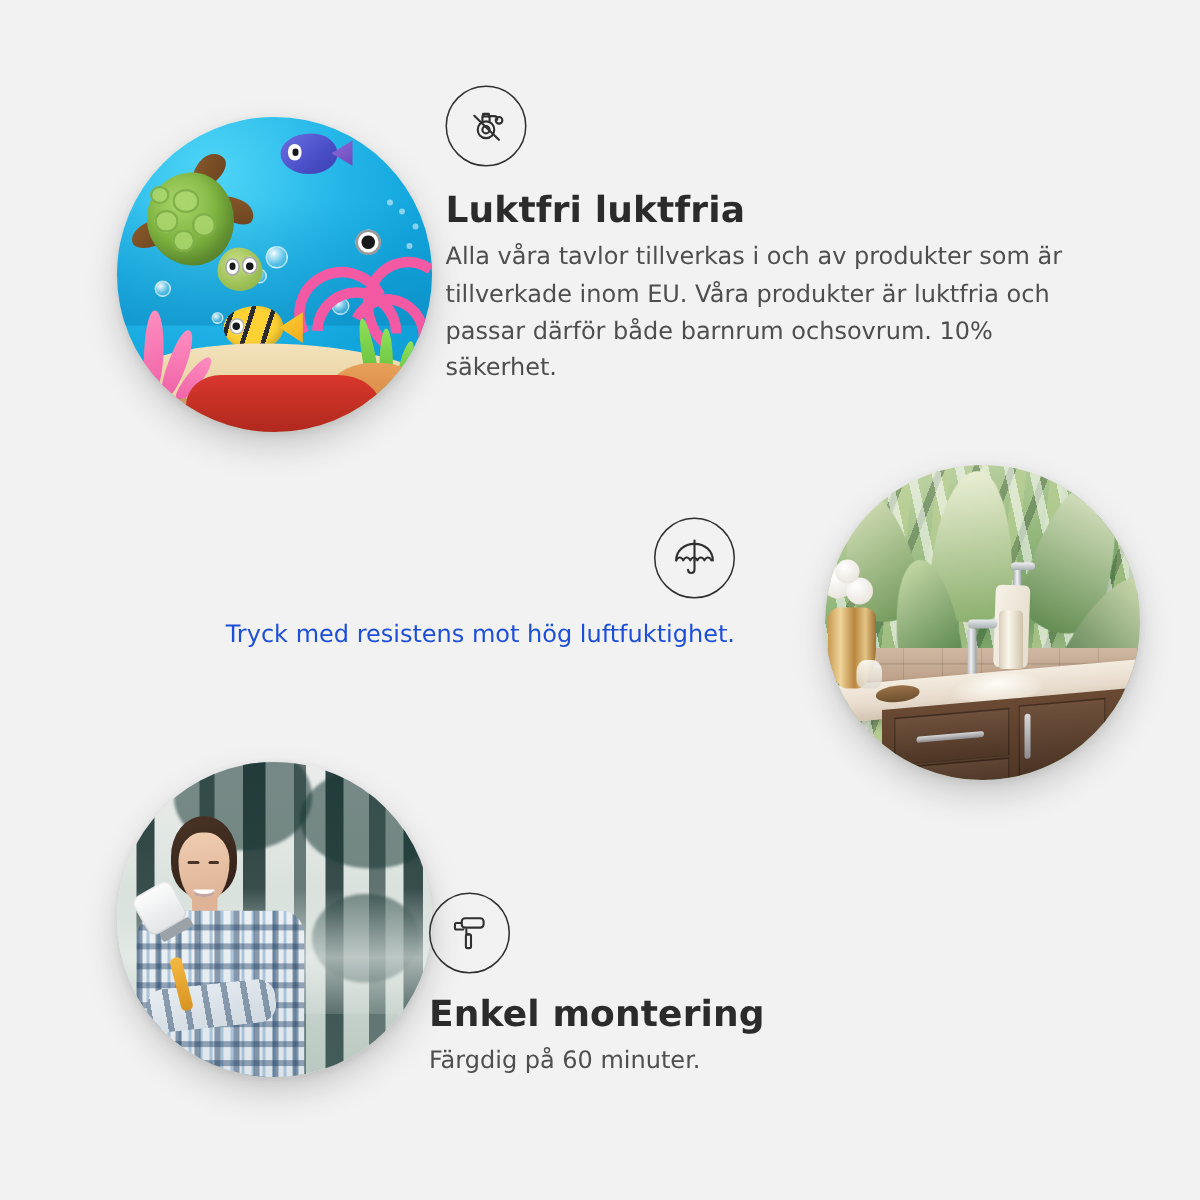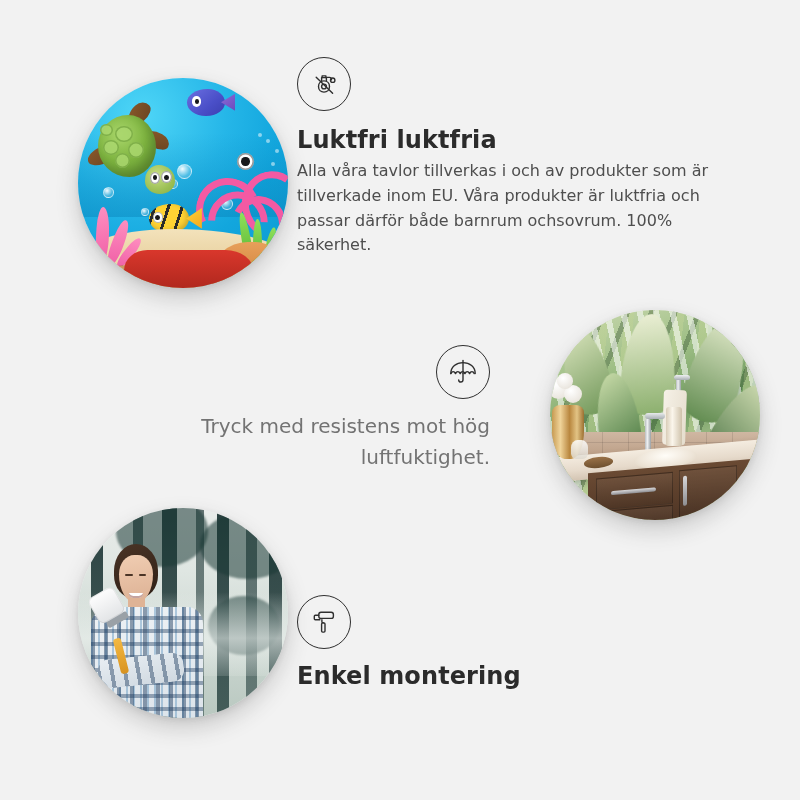--- a/index.html
+++ b/index.html
@@ -384,23 +384,23 @@
     font-size: 16px;
     line-height: 1.55;
     color: #4e4e4e;
   }
 
   #feature-odorless { left: 297px; top: 57px; width: 432px; }
   #feature-odorless .icon-badge { margin-bottom: 14px; }
 
   #feature-waterproof { left: 130px; top: 345px; width: 360px; text-align: right; }
   #feature-waterproof .icon-badge { margin-left: auto; margin-bottom: 12px; }
-  #feature-waterproof p { font-size: 20px; color: #737373; }
-
-  #feature-easy { left: 297px; top: 595px; width: 400px; }
+  #feature-waterproof p { font-size: 16px; color: #1d4ed8; }
+
+  #feature-easy { left: 286px; top: 595px; width: 400px; }
   #feature-easy .icon-badge { margin-bottom: 12px; }
 </style>
 </head>
 <body>
 
 <div class="stage">
 
   <div class="medallion" id="medallion-aquarium">
     <div class="scene">
       <div class="aq-water"></div>
@@ -563,21 +563,21 @@
           <path d="M14.6 13.9V10.6h4.8v3.3"></path>
           <path d="M15.1 10.6V8.9h3.8v1.7"></path>
           <path d="M19.4 10.4h3.1c1.1 0 2 .9 2 2v.4"></path>
           <circle cx="25.7" cy="13.2" r="2.2"></circle>
           <path d="M14.6 19.5a2.4 2.4 0 1 1 4.8 0 2.4 2.4 0 0 1-4.8 0z"></path>
           <path d="M9.2 10.2L25.6 26.2"></path>
         </g>
       </svg>
     </div>
     <h2>Luktfri luktfria</h2>
-    <p>Alla våra tavlor tillverkas i och av produkter som är tillverkade inom EU. Våra produkter är luktfria och passar därför både barnrum ochsovrum. 100% säkerhet.</p>
+    <p>Alla våra tavlor tillverkas i och av produkter som är tillverkade inom EU. Våra produkter är luktfria och passar därför både barnrum ochsovrum. 10% säkerhet.</p>
   </div>
 
   <div class="feature" id="feature-waterproof">
     <div class="icon-badge">
       <svg width="34" height="34" viewBox="0 0 34 34" aria-hidden="true">
         <g fill="none" stroke="#2f2f2f" stroke-width="1.4" stroke-linecap="round" stroke-linejoin="round">
           <path d="M4.8 18.6c0-6.7 5.5-11 12.2-11s12.2 4.3 12.2 11"></path>
           <path d="M4.8 18.6c1.2-2.6 3.5-2.6 4.7 0 1.2-2.6 3.5-2.6 4.7 0 1.2-2.6 3.5-2.6 4.7 0 1.2-2.6 3.5-2.6 4.7 0 1.2-2.6 3.5-2.6 4.7 0"></path>
           <path d="M17 7.6V18.6"></path>
           <path d="M17 18.6v6.1c0 1.4-1 2.3-2.2 2.3-1.2 0-2.1-.9-2.1-2.1"></path>
@@ -593,15 +593,16 @@
       <svg width="34" height="34" viewBox="0 0 34 34" aria-hidden="true">
         <g fill="none" stroke="#2f2f2f" stroke-width="1.4" stroke-linecap="round" stroke-linejoin="round">
           <rect x="11.8" y="7.2" width="14.6" height="6.2" rx="2.2"></rect>
           <path d="M11.8 10.3H8.3a1 1 0 0 0-1 1v2.4a1 1 0 0 0 1 1h4.6"></path>
           <path d="M14.9 14.7v2.1a1.1 1.1 0 0 0 1.1 1.1h.6"></path>
           <rect x="14.6" y="17.9" width="3.4" height="9.2" rx="1.1"></rect>
         </g>
       </svg>
     </div>
     <h2>Enkel montering</h2>
+    <p>Färgdig på 60 minuter.</p>
   </div>
 
 </div>
 
 </body></html>

